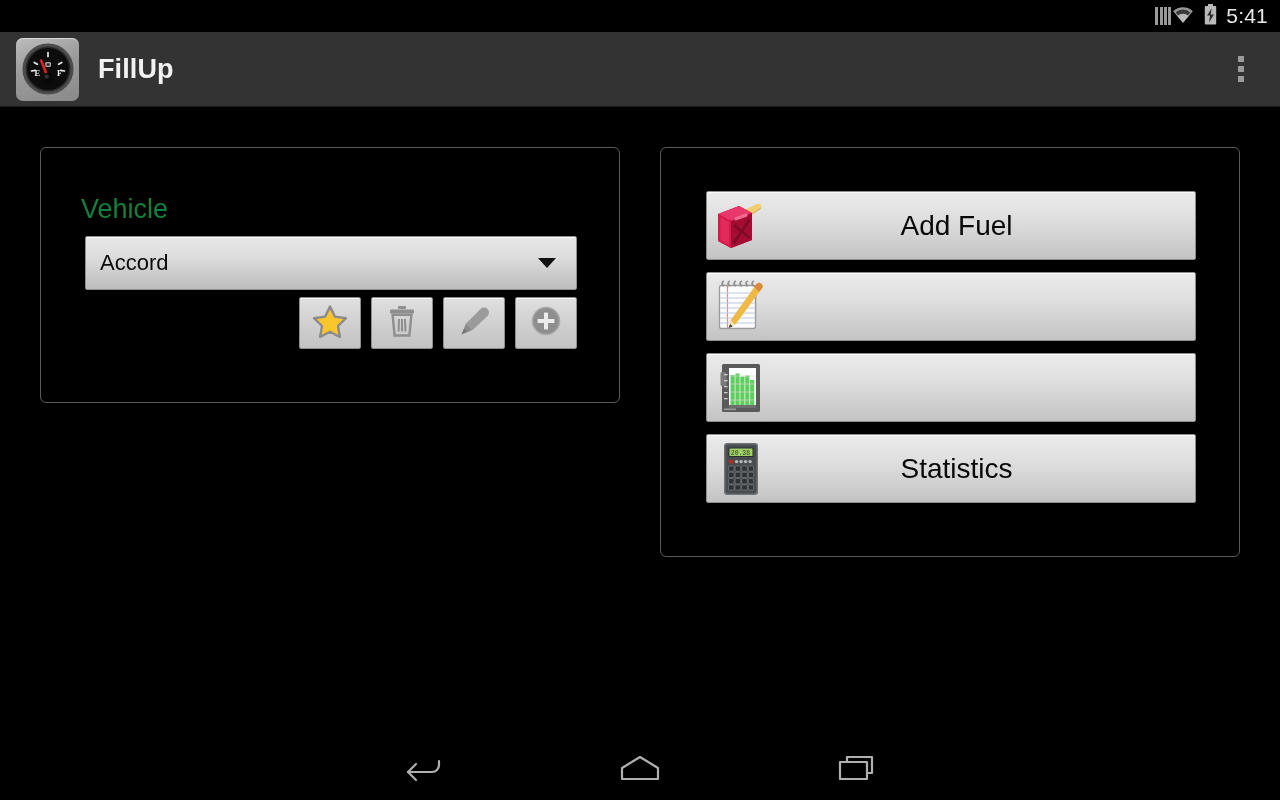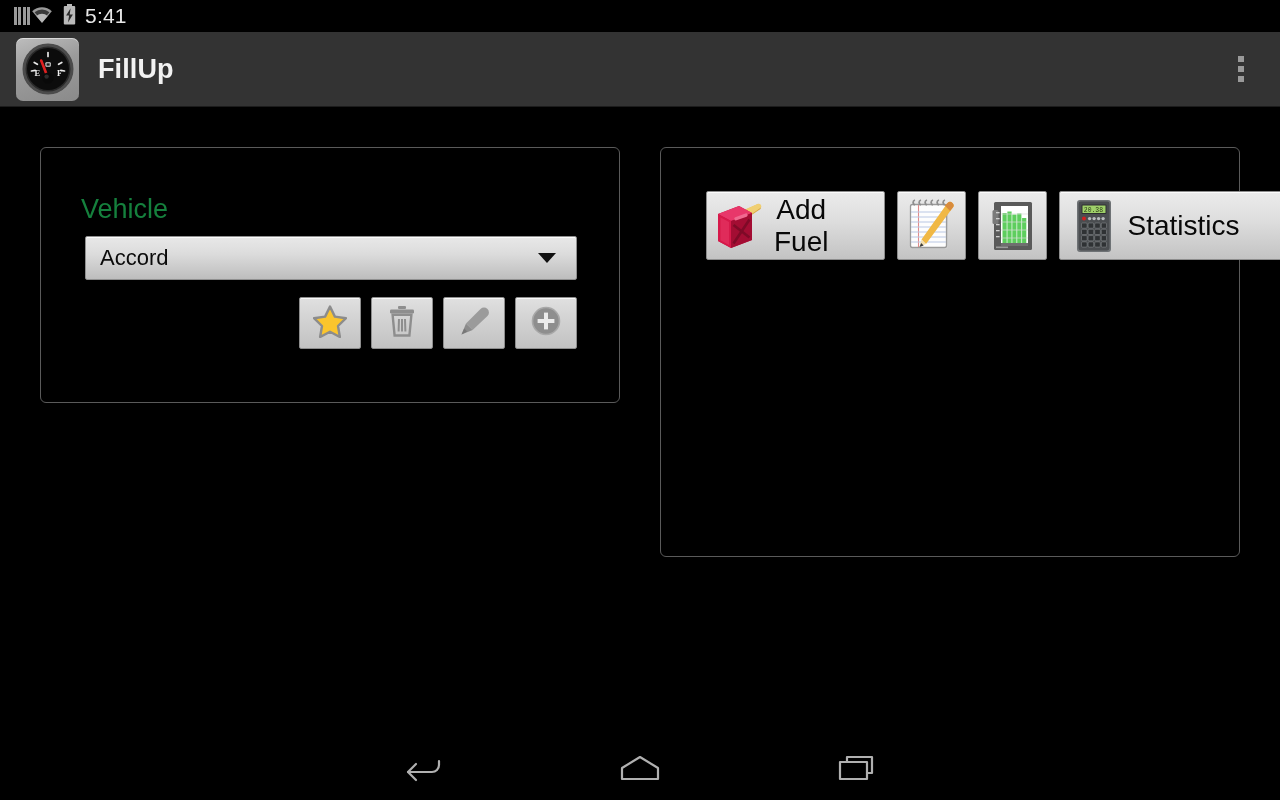--- a/index.html
+++ b/index.html
@@ -9,21 +9,21 @@
     font-family: "Liberation Sans", sans-serif;
     overflow: hidden;
   }
 
   
   .status-bar {
     position: absolute; top: 0; left: 0;
     width: 1280px; height: 32px;
     background: #000;
     display: flex; align-items: center;
-    justify-content: flex-start;
+    justify-content: flex-end;
     padding: 0 12px 0 14px;
   }
   .status-left { display: flex; align-items: center; gap: 8px; }
   .status-right { display: flex; align-items: center; gap: 9px; }
   .sim-icon { width: 16px; height: 18px; position: relative; }
   .sim-icon i {
     position: absolute; top: 0; width: 3px; height: 18px;
     background: #9a9a9a;
   }
   .sim-icon i:nth-child(1) { left: 0; }
@@ -77,21 +77,21 @@
   .panel-vehicle { left: 40px; top: 40px; width: 580px; height: 256px; }
   .panel-actions { left: 660px; top: 40px; width: 580px; height: 410px; }
 
   .vehicle-label {
     position: absolute; left: 40px; top: 46px;
     color: #15803d; font-size: 27px;
   }
 
   .spinner {
     position: absolute; left: 44px; top: 88px;
-    width: 492px; height: 44px;
+    width: 492px; height: 54px;
     background: linear-gradient(180deg, #e8e8e8 0%, #dcdcdc 40%, #bdbdbd 100%);
     border: 1px solid #8f8f8f;
     border-radius: 2px;
     display: flex; align-items: center;
     box-shadow: inset 0 1px 0 rgba(255,255,255,.8);
   }
   .spinner-value {
     color: #0a0a0a; font-size: 22px; margin-left: 14px;
   }
   .spinner-caret {
@@ -113,21 +113,21 @@
     border: 1px solid #8d8d8d;
     border-radius: 2px;
     display: flex; align-items: center; justify-content: center;
     box-shadow: inset 0 1px 0 rgba(255,255,255,.75);
   }
 
   
   .action-list {
     position: absolute; left: 45px; top: 43px;
     width: 490px;
-    display: flex; flex-direction: row; gap: 12px;
+    display: flex; flex-direction: column; gap: 12px;
   }
   .action-button {
     position: relative;
     height: 69px;
     background: linear-gradient(180deg, #ebebeb 0%, #dedede 42%, #c3c3c3 100%);
     border: 1px solid #8d8d8d;
     border-radius: 2px;
     display: flex; align-items: center;
     box-shadow: inset 0 1px 0 rgba(255,255,255,.85);
   }

